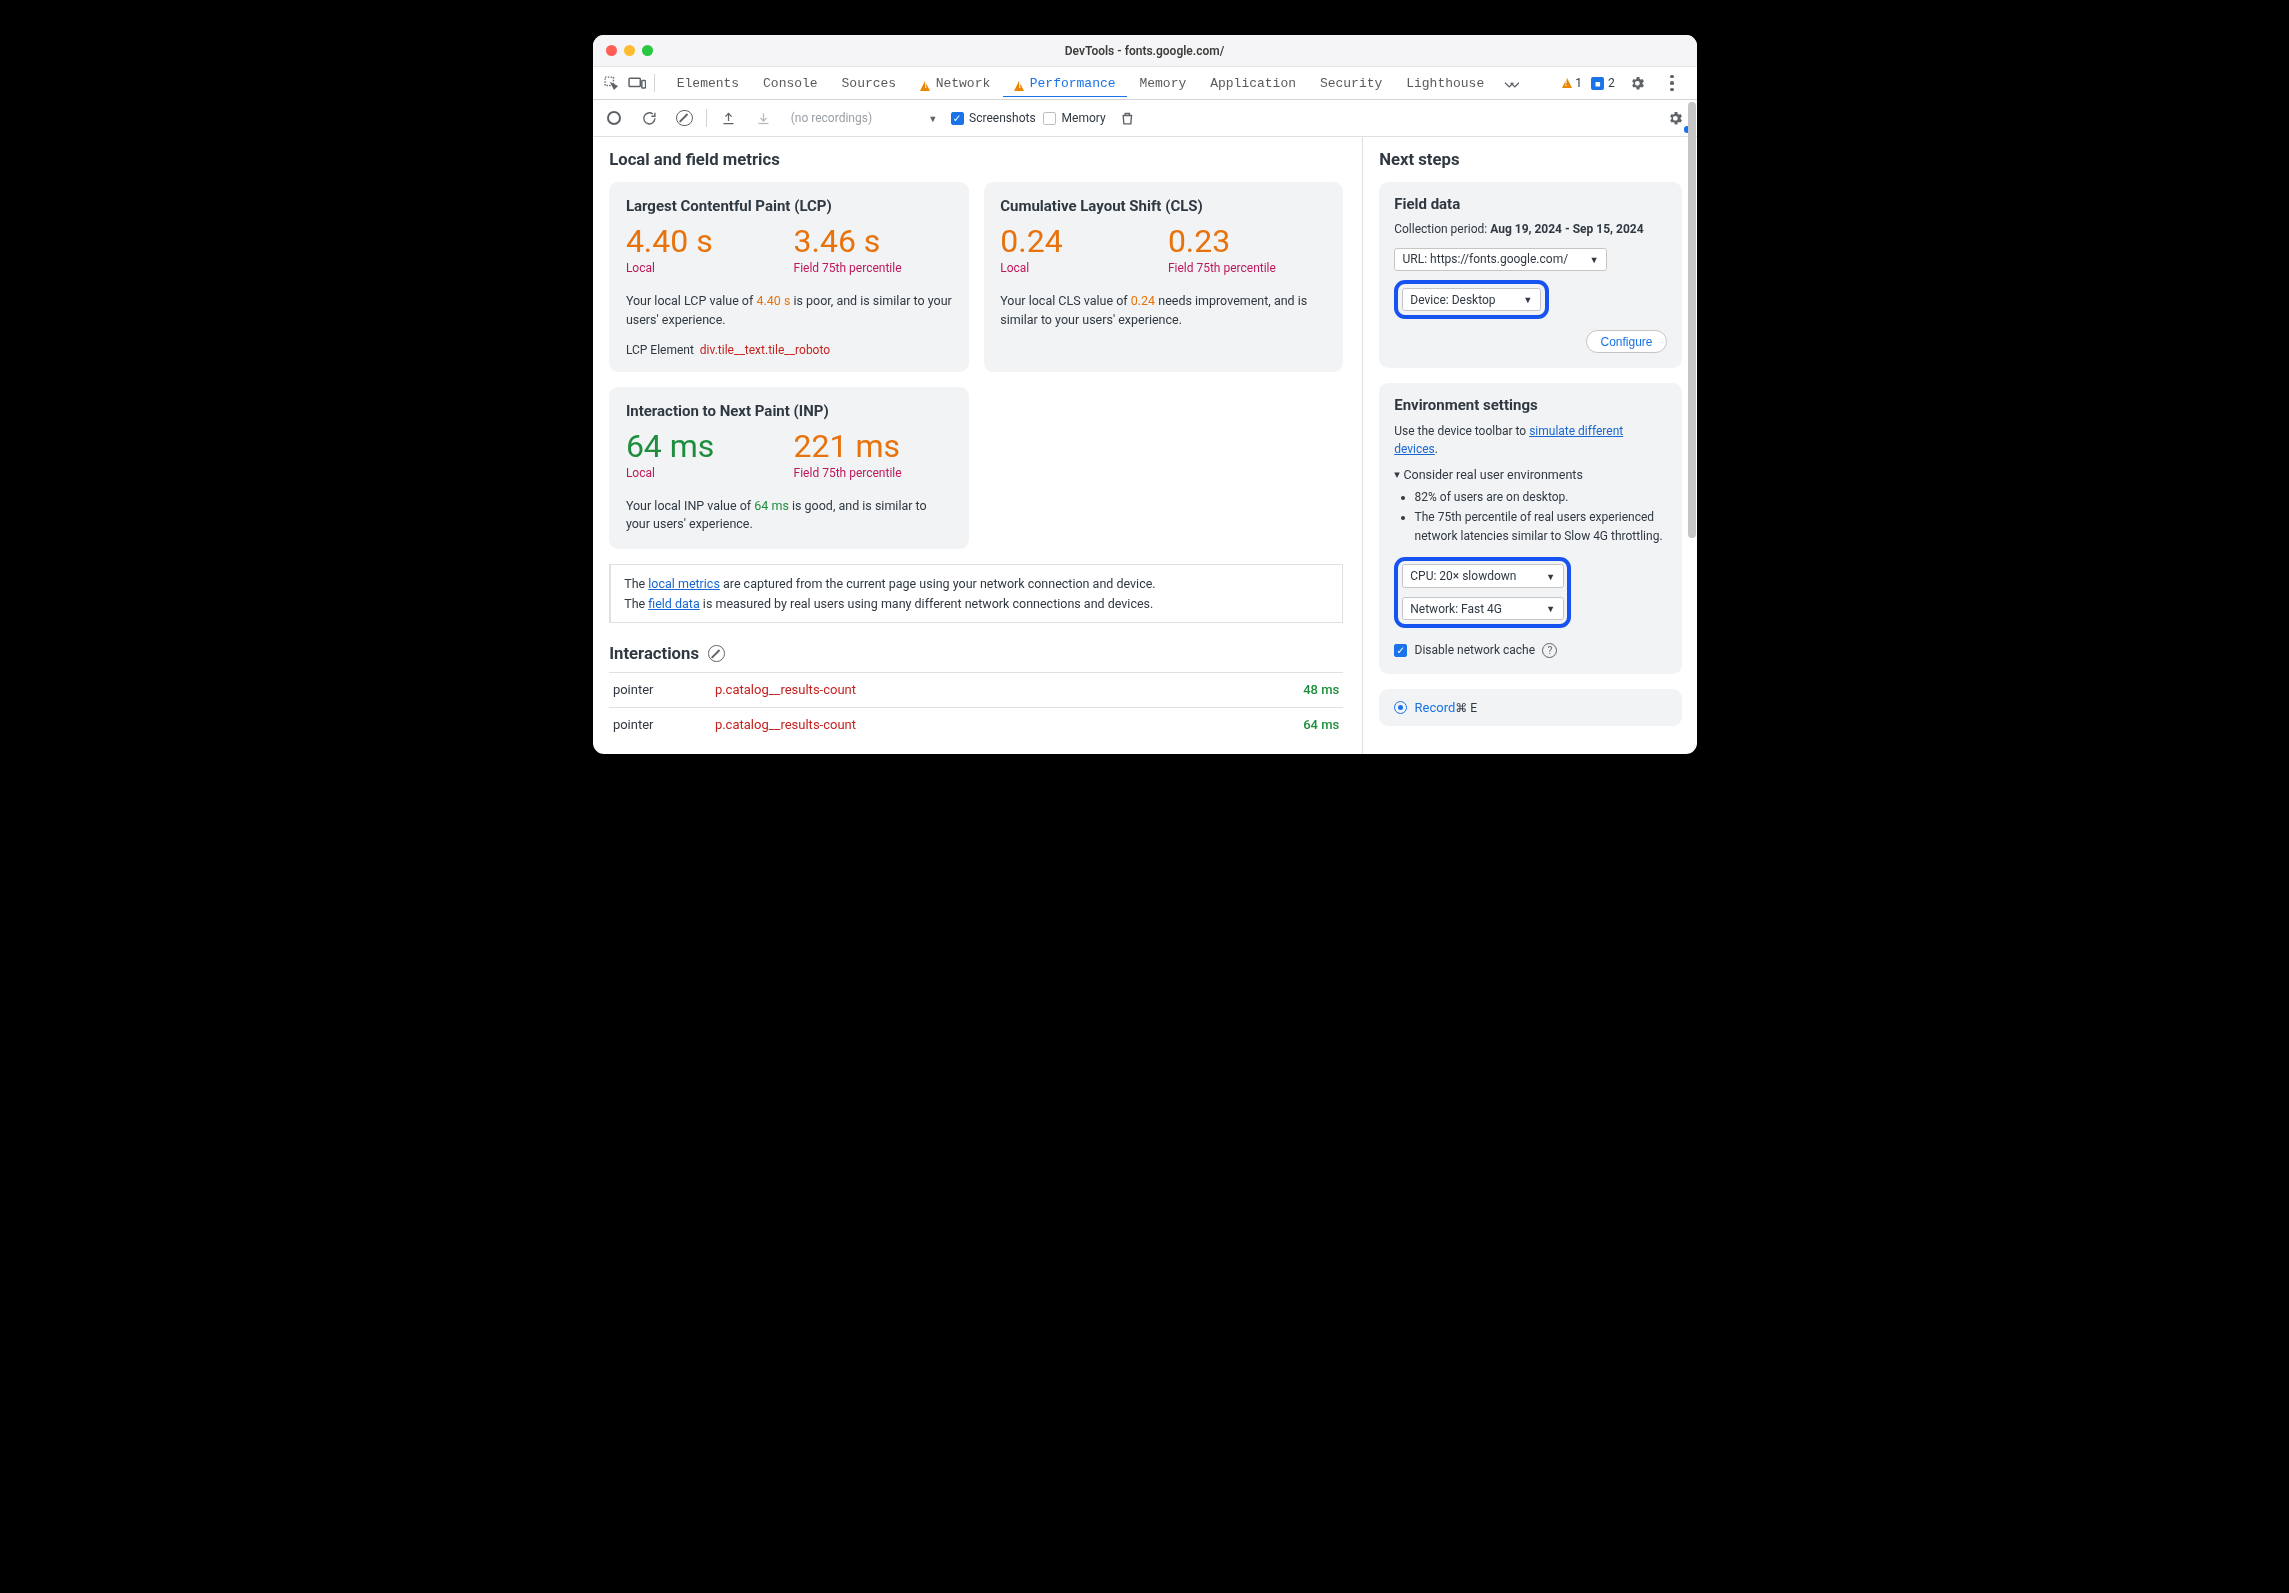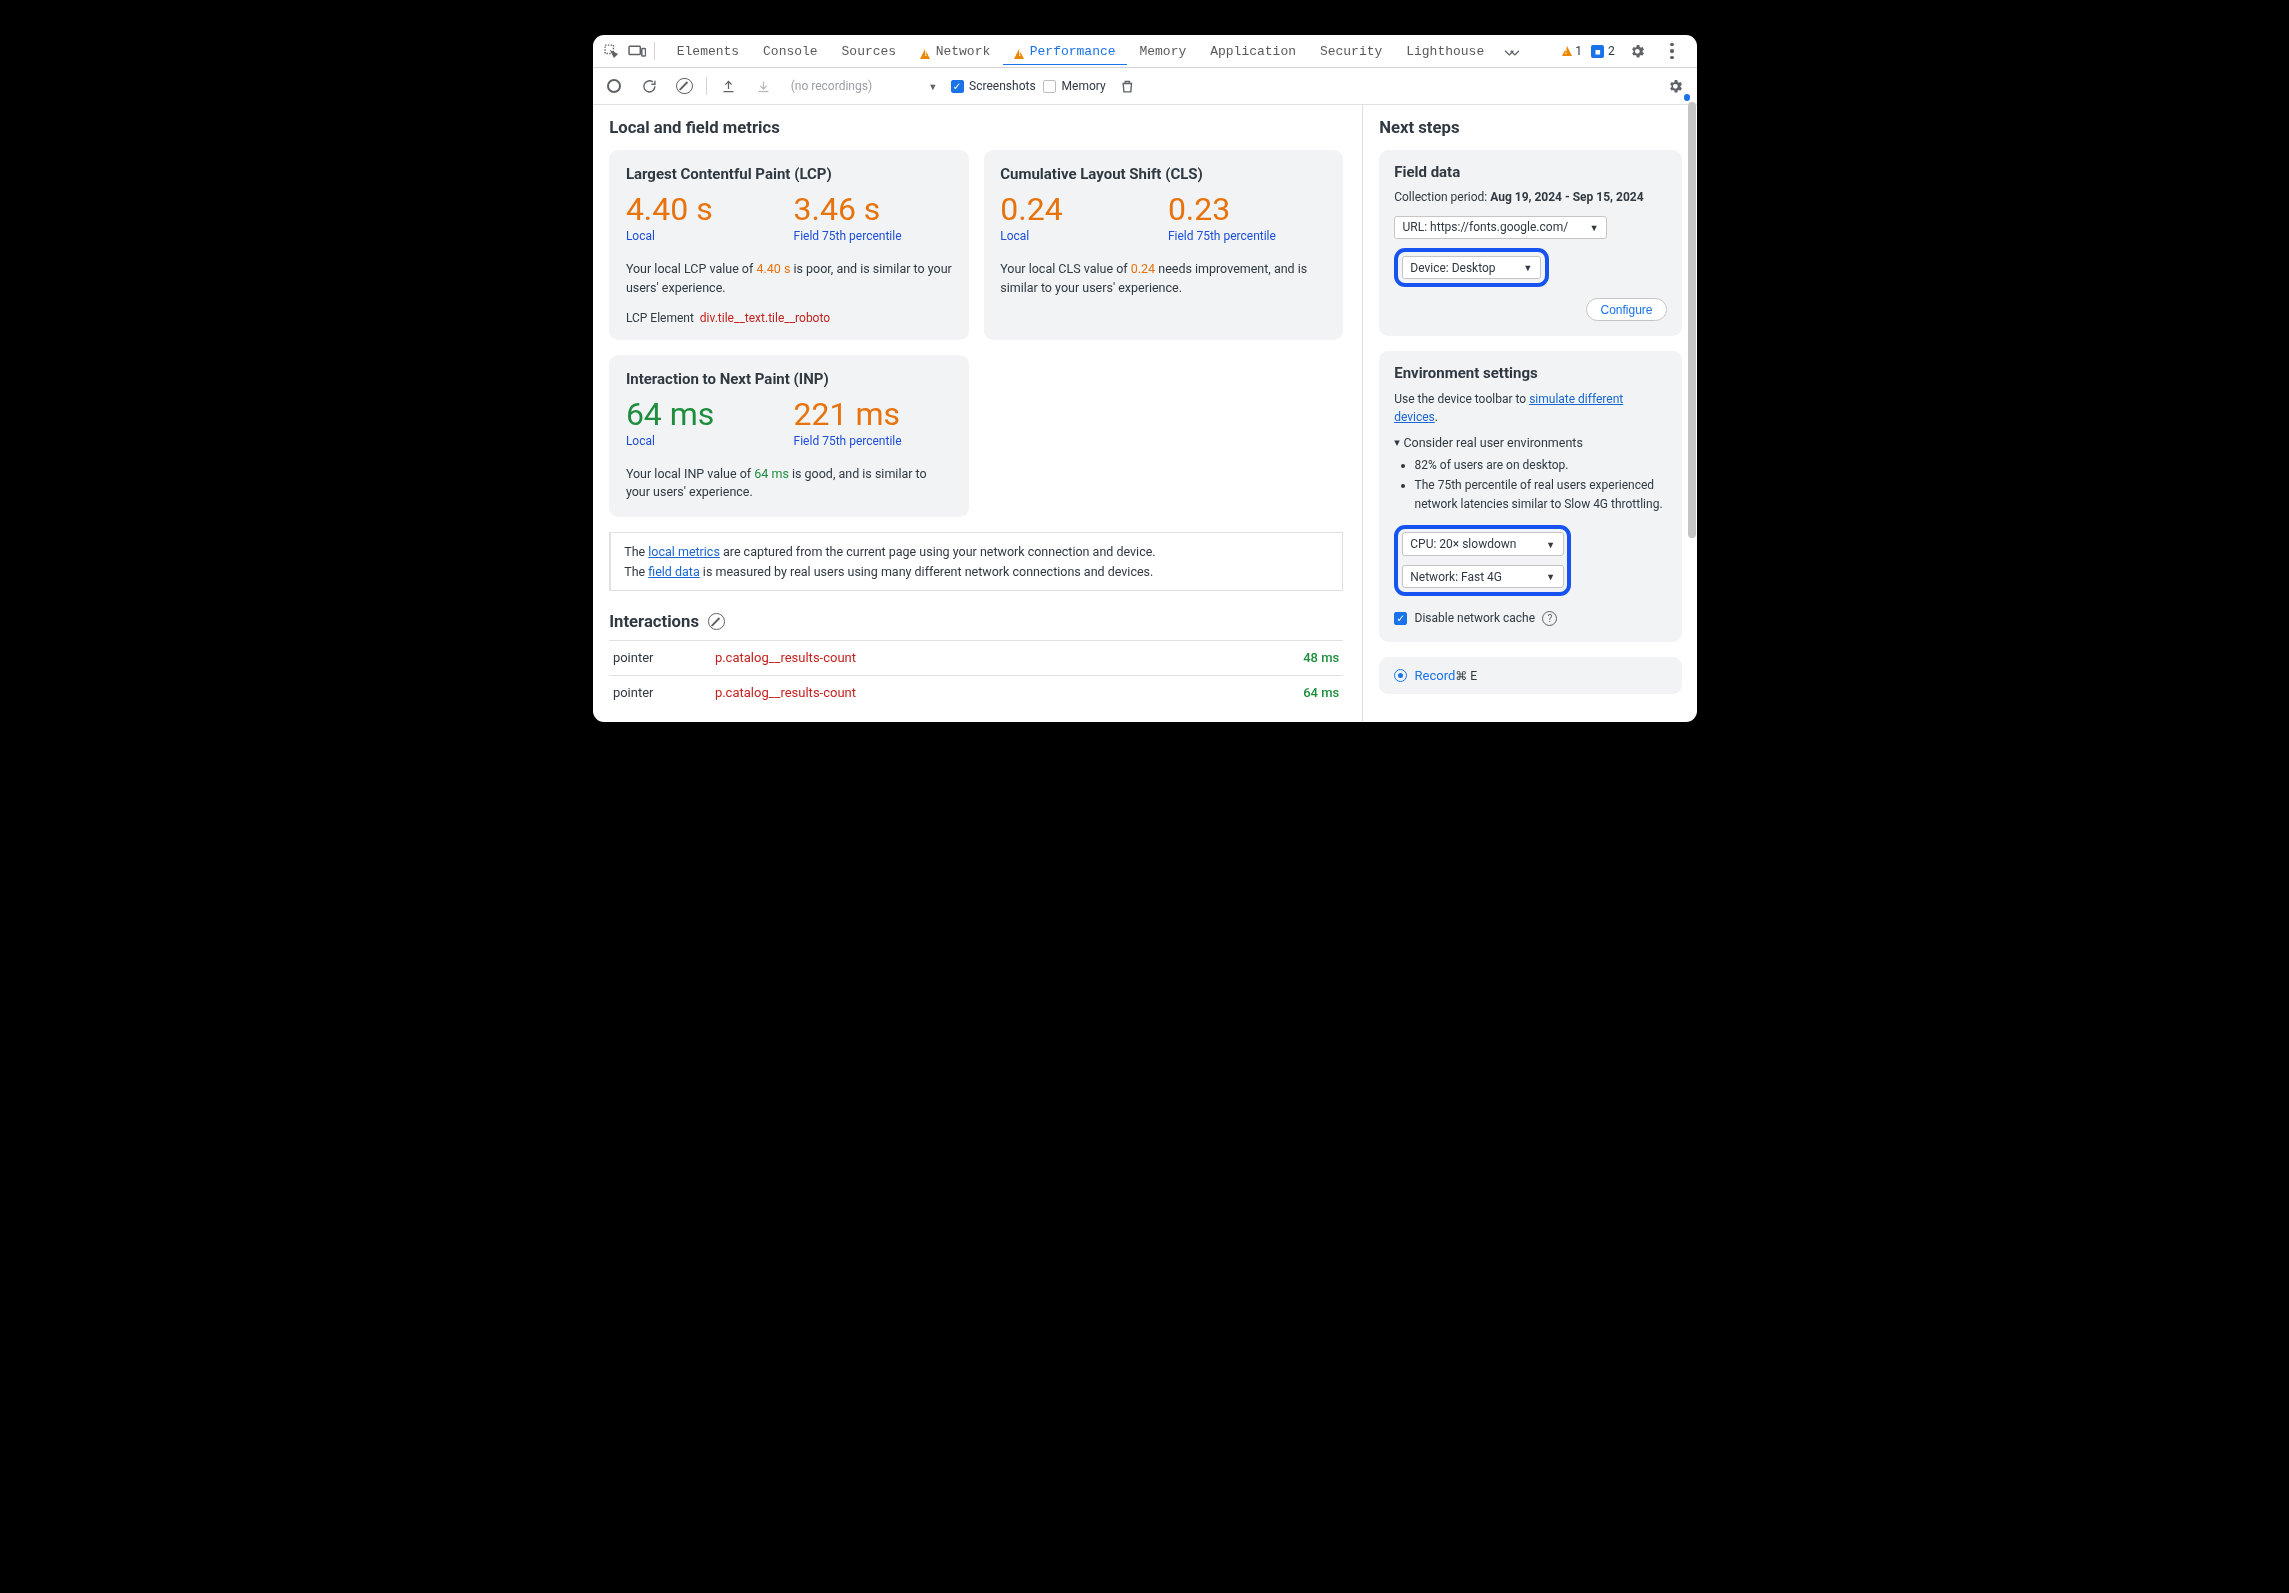--- a/index.html
+++ b/index.html
@@ -132,21 +132,21 @@
     background:#f1f3f4;
     border-radius:9.3px;
     padding:15px 16.7px;
   }
   .card h3 { font-size:15px; font-weight:700; margin-bottom:9.3px; }
   .two-col { display:flex; gap:9.3px; }
   .two-col > div { flex:1; }
   .big-val { font-size:32px; font-weight:400; line-height:1.1; }
   .big-val.orange { color:#e8720c; }
   .big-val.green  { color:#1e8e3e; }
-  .sub-label { font-size:12px; color:#1d4ed8; margin-top:1.9px; }
+  .sub-label { font-size:12px; color:#be185d; margin-top:1.9px; }
   .card-note {
     font-size:12.5px; color:#303942; margin-top:16.7px; line-height:1.5;
   }
   .txt-orange { color:#e8720c; }
   .txt-green  { color:#1e8e3e; }
   .lcp-el-label { font-size:12px; color:#303942; margin-top:13px; }
   .lcp-el-sel { color:#c5221f; }
   .inp-card { margin-top:15px; width:calc(50% - 7.4px); }
   .info-box {
     border:0.9px solid #e0e0e0; border-left:2.8px solid #e0e0e0;
@@ -236,20 +236,28 @@
     position:absolute; right:0.9px; top:0; width:7.4px; height:436px;
     background:#c5c5c5; border-radius:3.7px;
   }
   .window { position:relative; }
 </style>
 </head>
 <body>
 
 <div class="window">
 
+  <div class="titlebar">
+    <div class="traffic-lights">
+      <div class="dot red"></div>
+      <div class="dot yellow"></div>
+      <div class="dot green"></div>
+    </div>
+    <div class="titlebar-title">DevTools - fonts.google.com/</div>
+  </div>
 
   <div class="tabs-row">
     <div class="ico-btn">
       <svg width="16.7" height="16.7" viewBox="0 0 24 24" fill="none" stroke="#5f6368" stroke-width="2">
           <rect x="3" y="3" width="12" height="12" stroke-dasharray="2 2"></rect>
           <path d="M12 12 L20 16 L16 20 Z" fill="#5f6368"></path>
         </svg>
     </div>
     <div class="ico-btn">
       <svg width="18.6" height="15" viewBox="0 0 24 20" fill="none" stroke="#5f6368" stroke-width="2">

